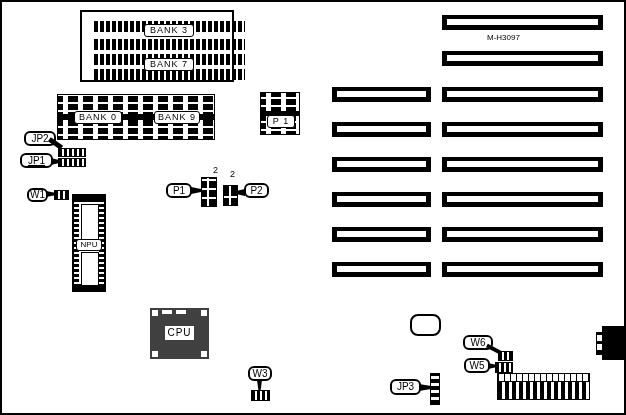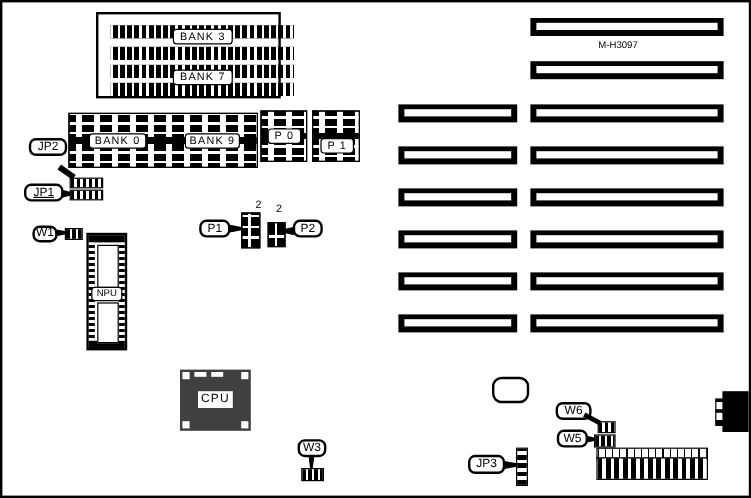--- a/index.html
+++ b/index.html
@@ -73,21 +73,21 @@
 
   
   .osc{border:2px solid #000;border-radius:8px;background:#fff;}
 
   
   .pwr-top{position:absolute;left:0;right:0;top:0;height:8px;border:1px solid #000;
     background:repeating-linear-gradient(90deg,#000 0 1px,#fff 1px 6px);}
   .pwr-teeth{position:absolute;left:0;right:0;top:8px;height:17px;border:1px solid #000;
     background:repeating-linear-gradient(90deg,#000 0 4px,#fff 4px 7px);}
 
-  .model{position:absolute;z-index:2;font-size:8px;line-height:1;text-align:center;}
+  .model{position:absolute;z-index:2;font-size:8px;line-height:1;}
   .blk{background:#000;}
 </style>
 </head>
 <body>
 
 <div class="board" id="board">
 
   <div class="abs simm-panel" style="left:78px;top:8px;width:154px;height:72px;">
     <div class="simm-bar" style="top:9px;"></div>
     <div class="simm-bar" style="top:27px;"></div>
@@ -95,28 +95,25 @@
     <div class="simm-bar" style="top:57px;"></div>
     <div class="tag" style="left:62px;top:12px;width:50px;height:13px;">BANK 3</div>
     <div class="tag" style="left:62px;top:46px;width:50px;height:13px;">BANK 7</div>
   </div>
 
   <div class="abs dip" style="left:55px;top:92px;width:158px;height:46px;">
     <div class="tag" style="left:16px;top:16px;width:48px;height:13px;">BANK 0</div>
     <div class="tag" style="left:96px;top:16px;width:46px;height:13px;">BANK 9</div>
   </div>
 
-  <div class="abs dip" style="left:215px;top:90px;width:39px;height:43px;">
-    <div class="tag" style="left:5px;top:14px;width:28px;height:13px;">P 0</div>
-  </div>
   <div class="abs dip" style="left:258px;top:90px;width:40px;height:43px;">
     <div class="tag" style="left:6px;top:22px;width:28px;height:13px;">P 1</div>
   </div>
 
-  <div class="callout" style="left:22px;top:113px;width:32px;height:15px;">JP2</div>
+  <div class="callout" style="left:22px;top:129px;width:32px;height:15px;">JP2</div>
   <div class="tail" style="left:46px;top:139px;width:15px;height:5px;transform:rotate(35deg);"></div>
   <div class="jmp jmp-h" style="left:56px;top:146px;width:26px;height:7px;"></div>
   <div class="callout" style="left:18px;top:151px;width:33px;height:15px;text-decoration:underline;">JP1</div>
   <div class="tail tail-r" style="left:49px;top:156px;width:8px;height:7px;"></div>
   <div class="jmp jmp-h" style="left:56px;top:156px;width:26px;height:7px;"></div>
 
   <div class="callout" style="left:25px;top:186px;width:21px;height:14px;">W1</div>
   <div class="tail tail-r" style="left:44px;top:189px;width:9px;height:6px;"></div>
   <div class="jmp jmp-h" style="left:52px;top:188px;width:13px;height:8px;"></div>
 

